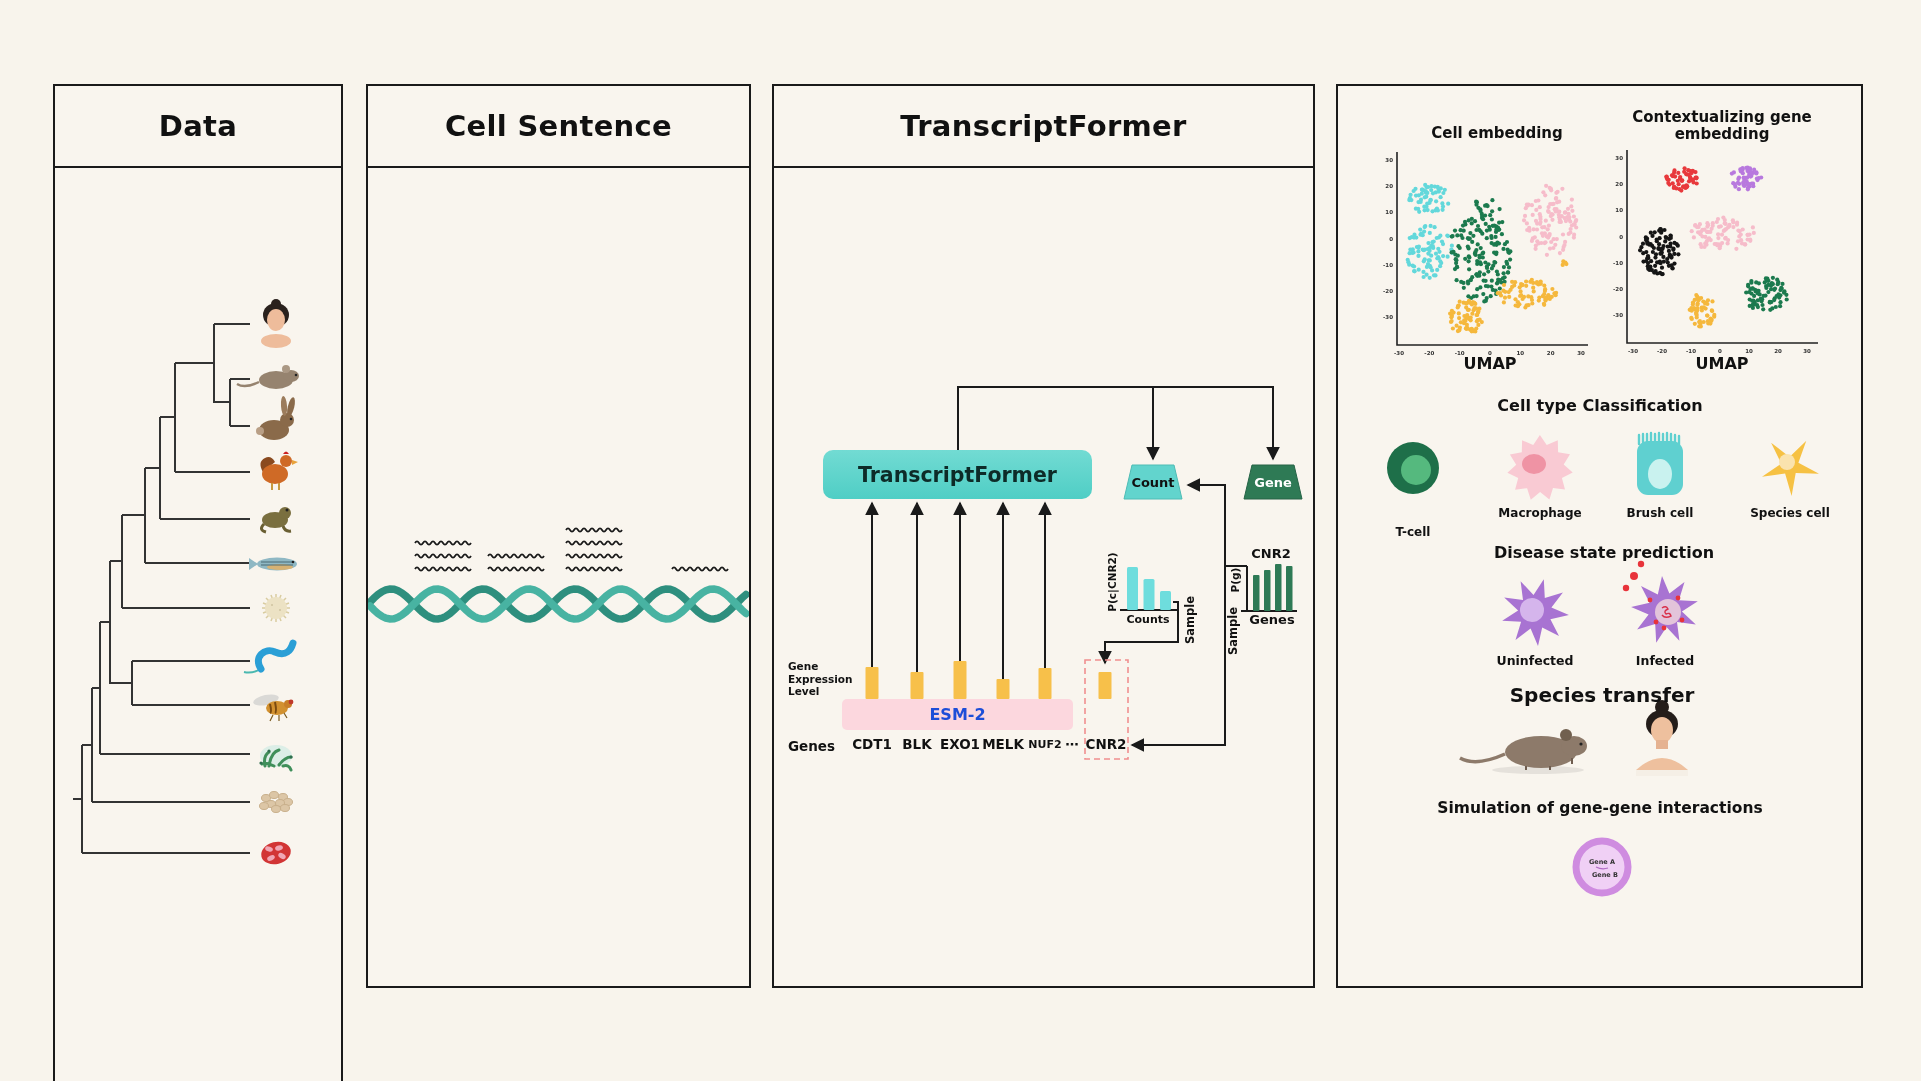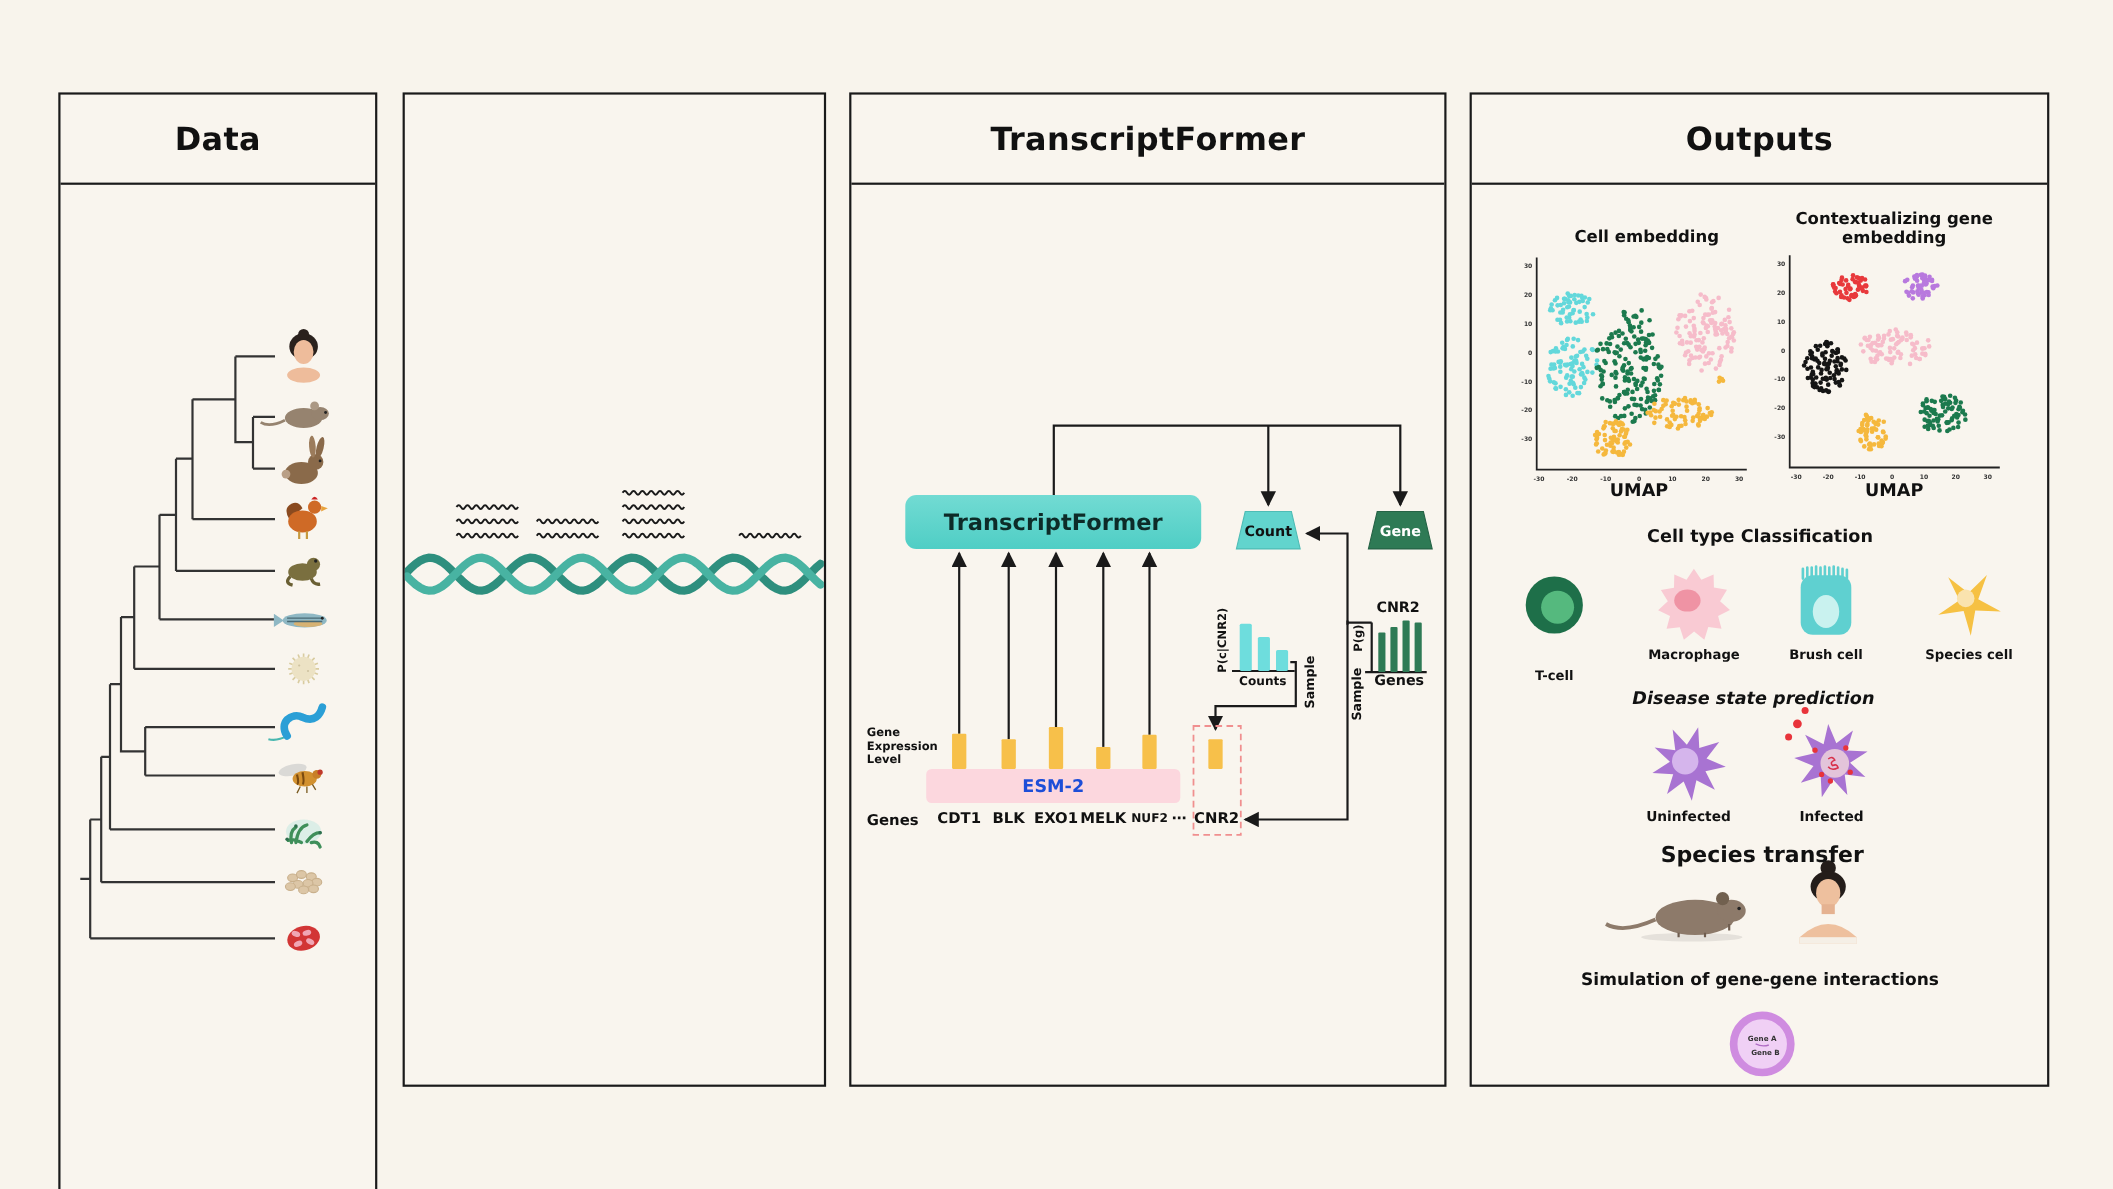--- a/index.html
+++ b/index.html
@@ -143,20 +143,23 @@
           <ellipse cx="214" cy="681" rx="4" ry="2.5" fill="#f0a6b4" transform="rotate(20 214 681)"></ellipse>
           <ellipse cx="224" cy="680" rx="4" ry="2.5" fill="#f0a6b4" transform="rotate(-15 224 680)"></ellipse>
           <ellipse cx="227" cy="688" rx="4" ry="2.5" fill="#f0a6b4" transform="rotate(30 227 688)"></ellipse>
           <ellipse cx="216" cy="690" rx="4" ry="2.5" fill="#f0a6b4" transform="rotate(-25 216 690)"></ellipse>
         </g>
       </svg>
     </div>
   </section>
 
   <section class="panel" style="left:366px;top:84px;width:385px;height:904px;">
+    <div class="panel-header">
+      <span class="panel-title">Cell Sentence</span>
+    </div>
     <div class="panel-body" style="height:818px;">
       <svg class="abs" id="p2-svg" style="left:0;top:0" width="381" height="818" viewBox="0 0 381 818">
         <g id="squiggles">
             <path d="M 47 375 q 2 -3.4 4 0 q 2 3.4 4 0 q 2 -3.4 4 0 q 2 3.4 4 0 q 2 -3.4 4 0 q 2 3.4 4 0 q 2 -3.4 4 0 q 2 3.4 4 0 q 2 -3.4 4 0 q 2 3.4 4 0 q 2 -3.4 4 0 q 2 3.4 4 0 q 2 -3.4 4 0 q 2 3.4 4 0" stroke="#1a1a1a" stroke-width="1.8" fill="none"></path>
             <path d="M 47 388 q 2 -3.4 4 0 q 2 3.4 4 0 q 2 -3.4 4 0 q 2 3.4 4 0 q 2 -3.4 4 0 q 2 3.4 4 0 q 2 -3.4 4 0 q 2 3.4 4 0 q 2 -3.4 4 0 q 2 3.4 4 0 q 2 -3.4 4 0 q 2 3.4 4 0 q 2 -3.4 4 0 q 2 3.4 4 0" stroke="#1a1a1a" stroke-width="1.8" fill="none"></path>
             <path d="M 47 401 q 2 -3.4 4 0 q 2 3.4 4 0 q 2 -3.4 4 0 q 2 3.4 4 0 q 2 -3.4 4 0 q 2 3.4 4 0 q 2 -3.4 4 0 q 2 3.4 4 0 q 2 -3.4 4 0 q 2 3.4 4 0 q 2 -3.4 4 0 q 2 3.4 4 0 q 2 -3.4 4 0 q 2 3.4 4 0" stroke="#1a1a1a" stroke-width="1.8" fill="none"></path>
             <path d="M 120 388 q 2 -3.4 4 0 q 2 3.4 4 0 q 2 -3.4 4 0 q 2 3.4 4 0 q 2 -3.4 4 0 q 2 3.4 4 0 q 2 -3.4 4 0 q 2 3.4 4 0 q 2 -3.4 4 0 q 2 3.4 4 0 q 2 -3.4 4 0 q 2 3.4 4 0 q 2 -3.4 4 0 q 2 3.4 4 0" stroke="#1a1a1a" stroke-width="1.8" fill="none"></path>
             <path d="M 120 401 q 2 -3.4 4 0 q 2 3.4 4 0 q 2 -3.4 4 0 q 2 3.4 4 0 q 2 -3.4 4 0 q 2 3.4 4 0 q 2 -3.4 4 0 q 2 3.4 4 0 q 2 -3.4 4 0 q 2 3.4 4 0 q 2 -3.4 4 0 q 2 3.4 4 0 q 2 -3.4 4 0 q 2 3.4 4 0" stroke="#1a1a1a" stroke-width="1.8" fill="none"></path>
             <path d="M 198 362 q 2 -3.4 4 0 q 2 3.4 4 0 q 2 -3.4 4 0 q 2 3.4 4 0 q 2 -3.4 4 0 q 2 3.4 4 0 q 2 -3.4 4 0 q 2 3.4 4 0 q 2 -3.4 4 0 q 2 3.4 4 0 q 2 -3.4 4 0 q 2 3.4 4 0 q 2 -3.4 4 0 q 2 3.4 4 0" stroke="#1a1a1a" stroke-width="1.8" fill="none"></path>
             <path d="M 198 375 q 2 -3.4 4 0 q 2 3.4 4 0 q 2 -3.4 4 0 q 2 3.4 4 0 q 2 -3.4 4 0 q 2 3.4 4 0 q 2 -3.4 4 0 q 2 3.4 4 0 q 2 -3.4 4 0 q 2 3.4 4 0 q 2 -3.4 4 0 q 2 3.4 4 0 q 2 -3.4 4 0 q 2 3.4 4 0" stroke="#1a1a1a" stroke-width="1.8" fill="none"></path>
@@ -246,23 +249,20 @@
       <span class="lbl" style="left:374px;top:452px;font-size:11px;">Counts</span>
       <span class="lbl rot" style="left:417px;top:452px;font-size:11.5px;">Sample</span>
       <span class="lbl" style="left:497px;top:386px;font-size:13px;">CNR2</span>
       <span class="lbl rot" style="left:461px;top:412px;font-size:10.5px;">P(g)</span>
       <span class="lbl" style="left:498px;top:452px;font-size:13px;">Genes</span>
       <span class="lbl rot" style="left:460px;top:463px;font-size:11.5px;">Sample</span>
     </div>
   </section>
 
   <section class="panel" style="left:1336px;top:84px;width:527px;height:904px;">
-    <div class="panel-header">
-      <span class="panel-title">Outputs</span>
-    </div>
     <div class="panel-body" style="height:818px;">
       <svg class="abs" id="p4-svg" style="left:0;top:0" width="523" height="818" viewBox="0 0 523 818">
 
         <g stroke="#222" stroke-width="1.6" fill="none">
           <path d="M59 66 V259 H250"></path>
           <path d="M289 64 V257 H480"></path>
         </g>
         <g id="umap1-dots">
             <circle cx="82.6" cy="116.0" r="2.1" fill="#63d8db"></circle>
             <circle cx="98.9" cy="122.5" r="2.1" fill="#63d8db"></circle>
@@ -1375,21 +1375,21 @@
       <span class="lbl wrap" style="left:384px;top:40px;font-size:15px;width:180px;">Contextualizing gene embedding</span>
       <span class="lbl" style="left:152px;top:278px;font-size:16px;">UMAP</span>
       <span class="lbl" style="left:384px;top:278px;font-size:16px;">UMAP</span>
 
       <span class="lbl" style="left:262px;top:320px;font-size:16px;">Cell type Classification</span>
       <span class="lbl" style="left:75px;top:428px;font-size:12px;margin-top:19px;">T-cell</span>
       <span class="lbl" style="left:202px;top:428px;font-size:12px;">Macrophage</span>
       <span class="lbl" style="left:322px;top:428px;font-size:12px;">Brush cell</span>
       <span class="lbl" style="left:452px;top:428px;font-size:12px;">Species cell</span>
 
-      <span class="lbl" style="left:256px;top:467px;font-size:16px;font-style:italic;">Disease state prediction</span>
+      <span class="lbl" style="left:266px;top:467px;font-size:16px;">Disease state prediction</span>
       <span class="lbl" style="left:197px;top:575px;font-size:12.5px;">Uninfected</span>
       <span class="lbl" style="left:327px;top:575px;font-size:12.5px;">Infected</span>
 
       <span class="lbl" style="left:264px;top:609px;font-size:20px;">Species transfer</span>
       <span class="lbl" style="left:262px;top:723px;font-size:15.5px;">Simulation of gene-gene interactions</span>
     </div>
   </section>
 </div>
 
 </body></html>

